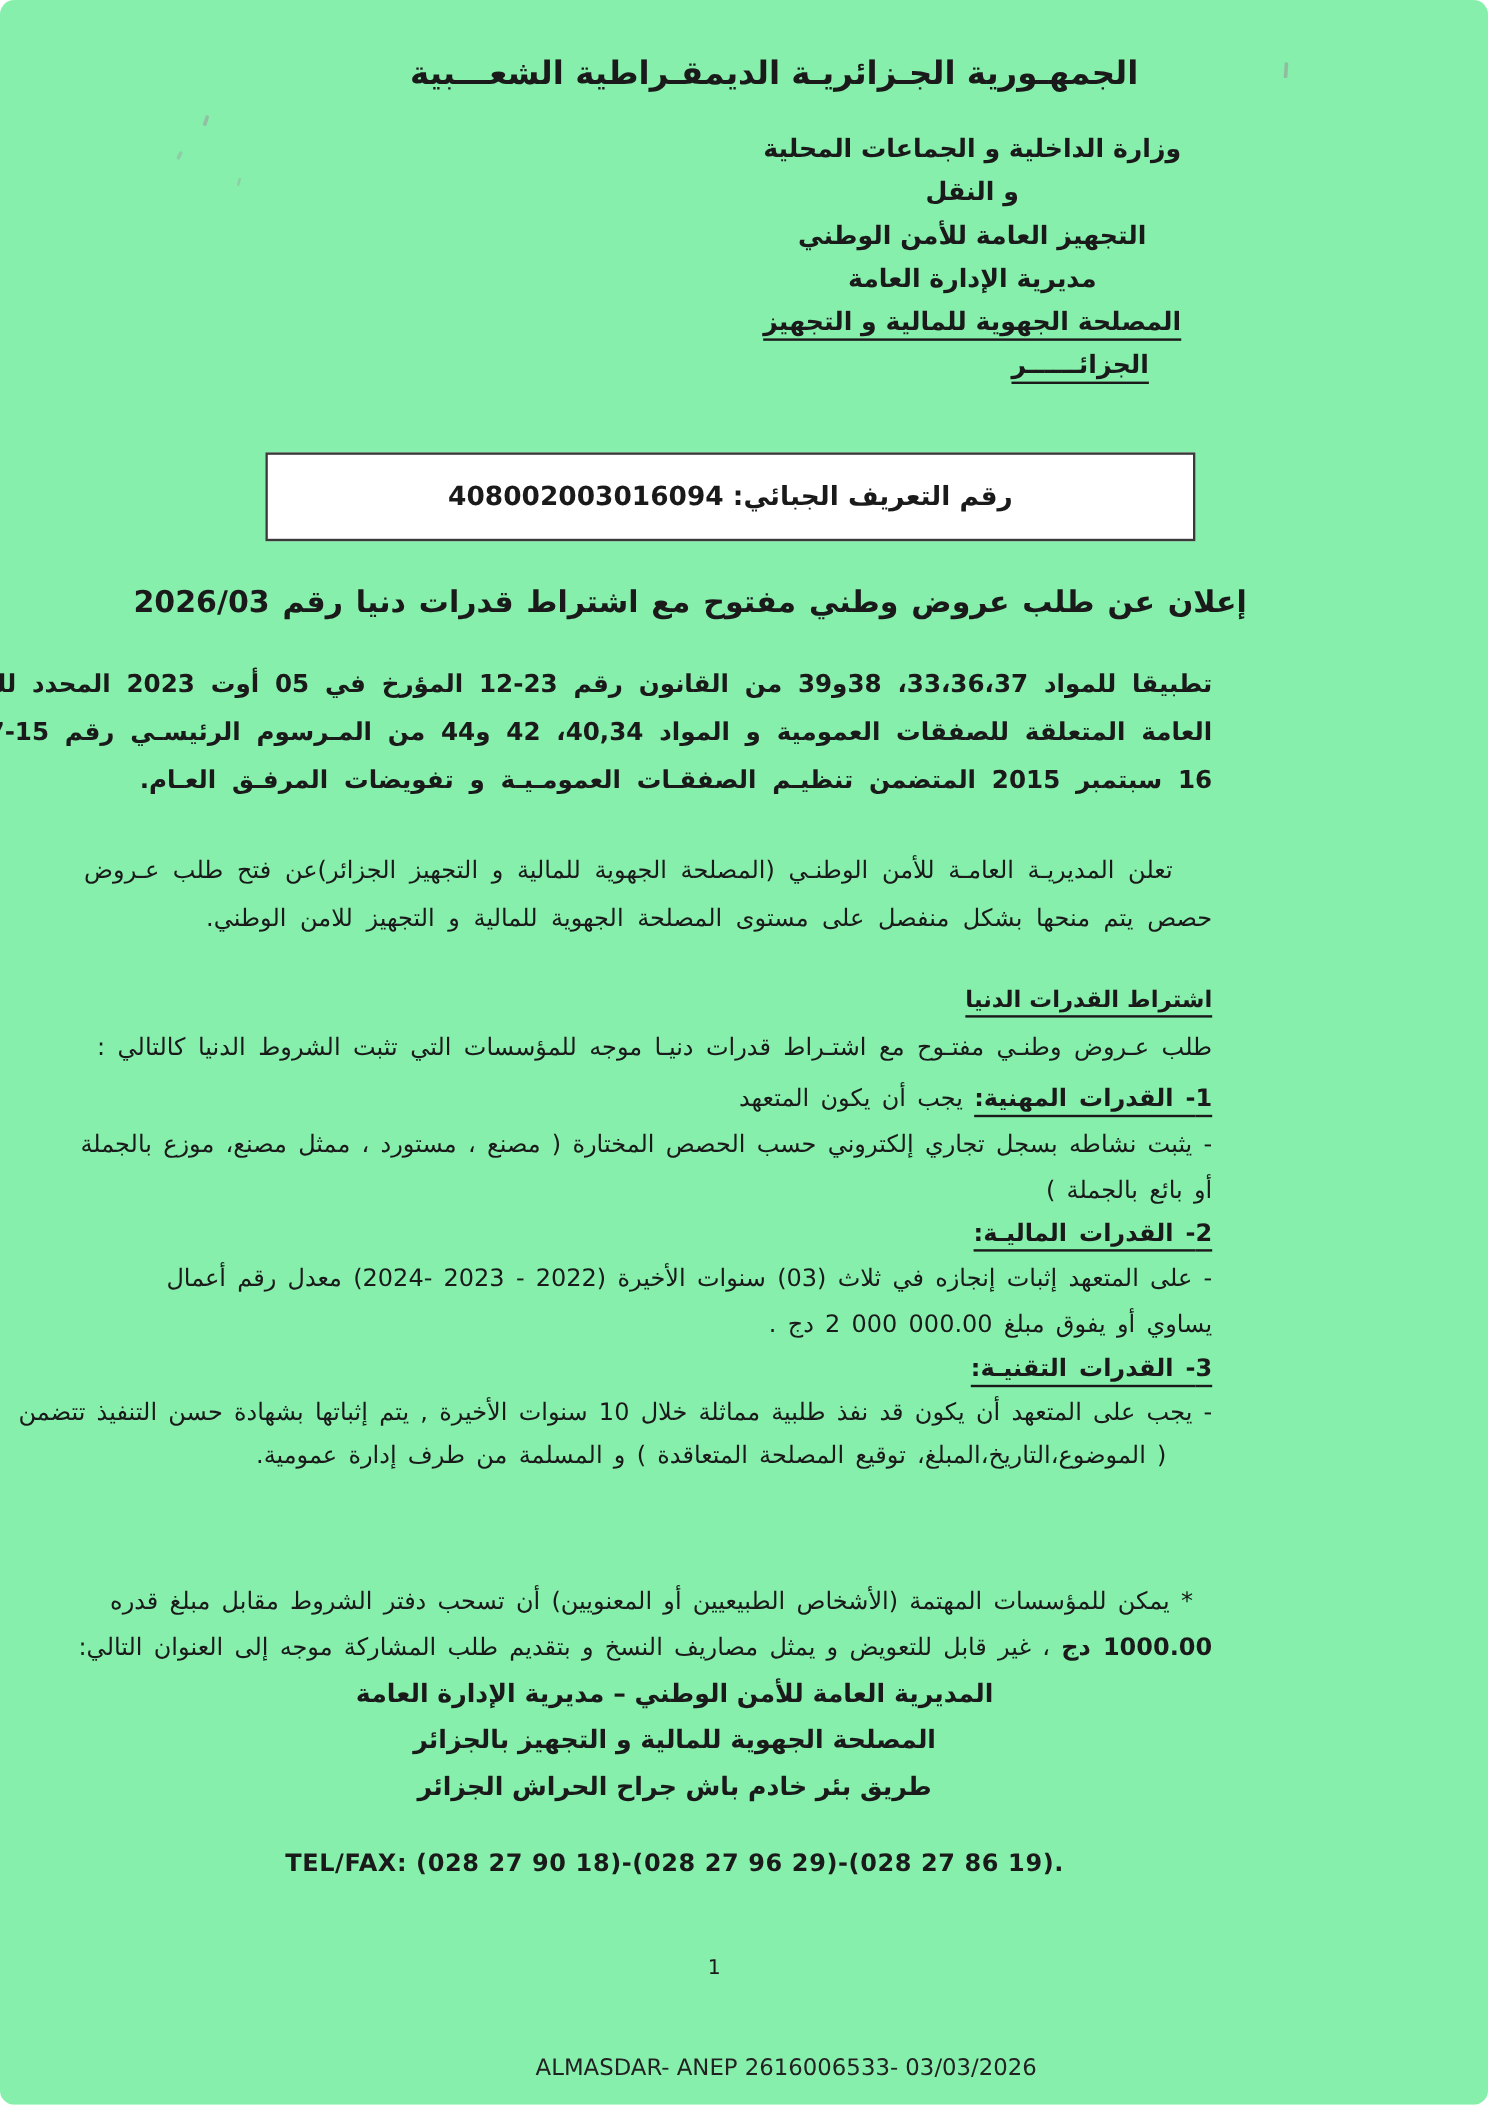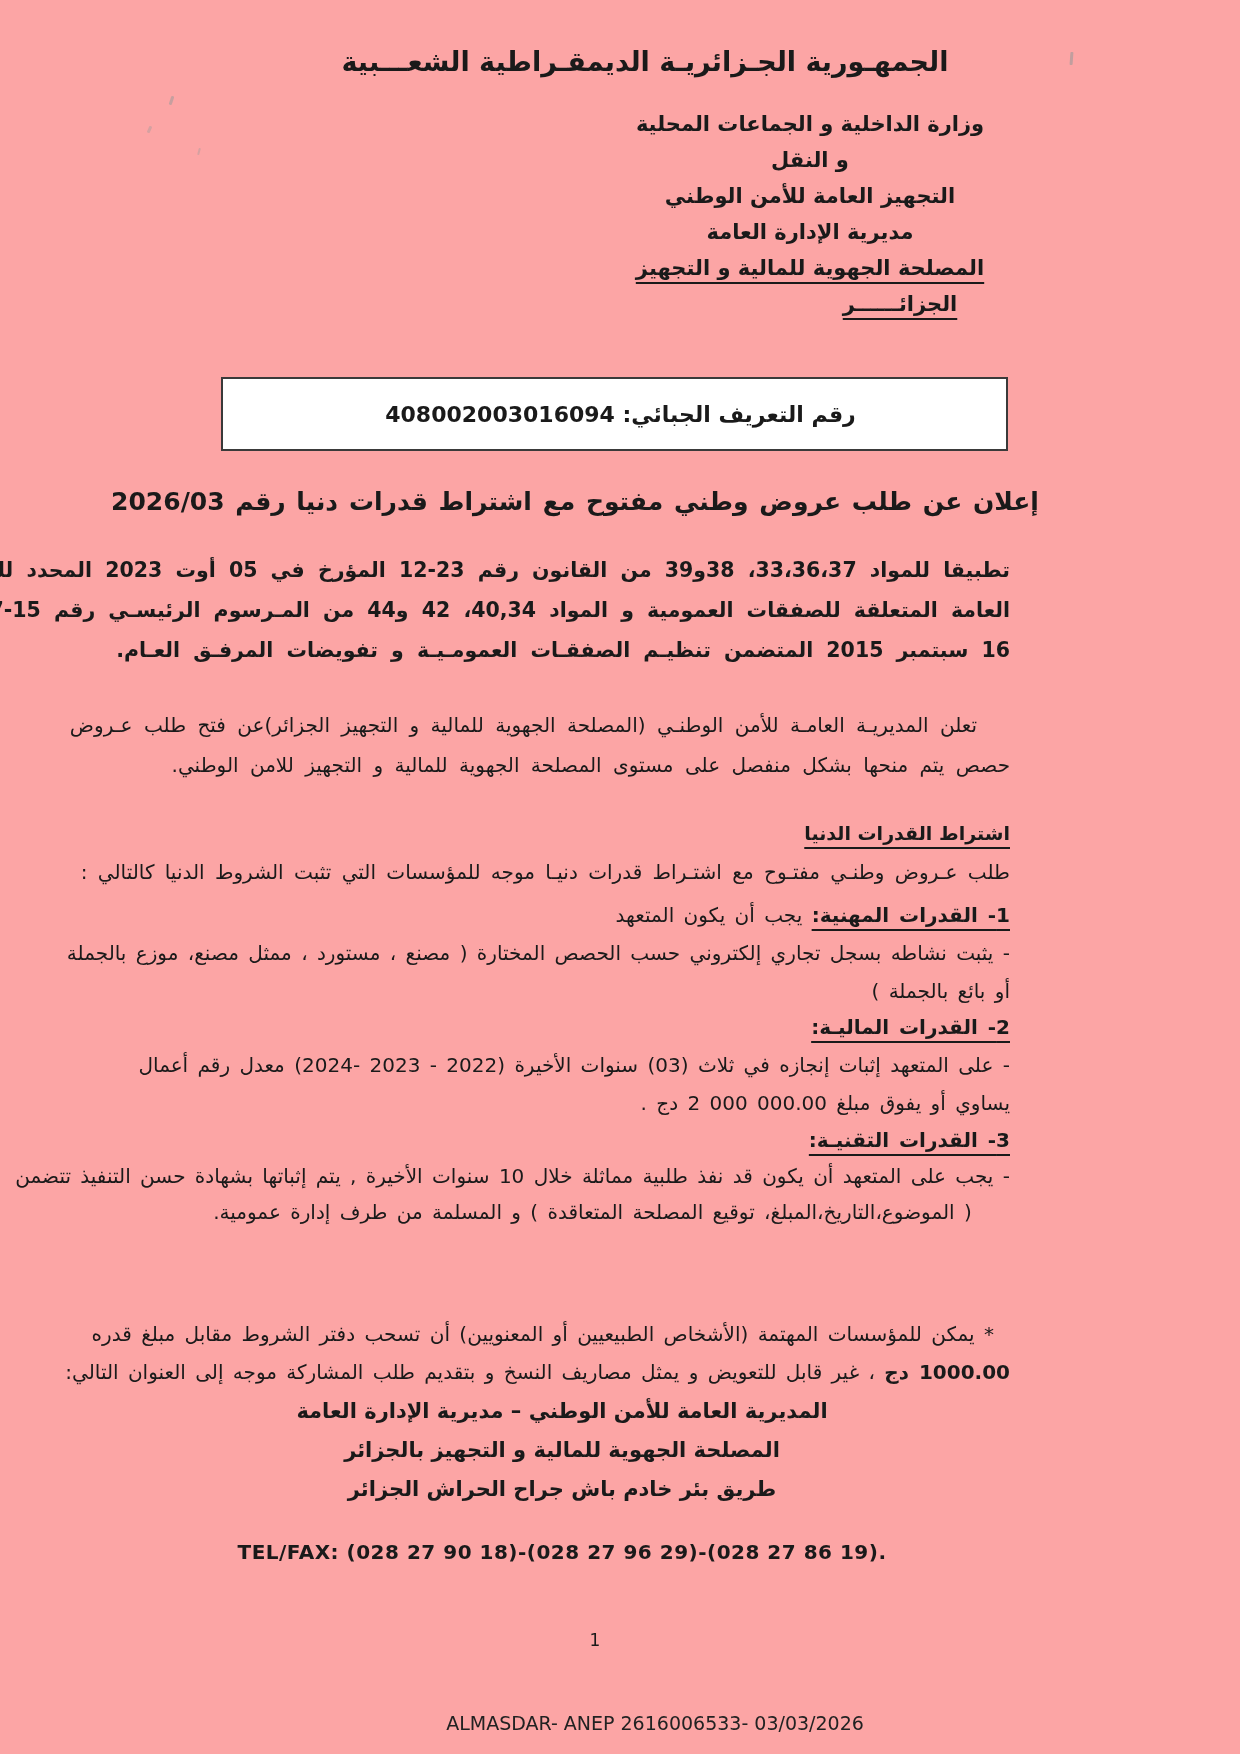--- a/index.html
+++ b/index.html
@@ -1,40 +1,40 @@
 <!DOCTYPE html>
 <html lang="ar"><head>
 <meta charset="utf-8">
 <style>
   html,body{margin:0;padding:0;background:#ffffff;}
   .page{
     position:relative;
     width:1240px;height:1754px;
-    background:#fca5a5;
+    background:#86efac;
     font-family:"DejaVu Sans", sans-serif;
     color:#1a1a1a;
     direction:rtl;
     overflow:hidden;
+    border-radius:12px;
   }
   .abs{position:absolute;left:55px;right:230px;}
   .line{white-space:nowrap;}
   .bold{font-weight:bold;}
   .ul{text-decoration:underline;text-decoration-thickness:2px;text-underline-offset:7px;}
 
   .republic{top:46px;left:0;right:0;text-align:center;font-size:27px;font-weight:bold;transform:translateX(25px);}
   .org-block{top:106px;left:570px;right:auto;width:480px;text-align:center;font-size:21px;font-weight:bold;line-height:36px;}
   .org-line{white-space:nowrap;}
   .org-dz{transform:translateX(90px);}
   .tax-box{
     top:377px;left:221px;right:auto;width:771px;height:70px;
     border:2px solid #3a3a3a;
     display:flex;align-items:center;justify-content:center;
     font-size:22px;font-weight:bold;
     background:#fff;
-    padding-left:12px;
   }
   .title{top:487px;left:0;right:0;text-align:center;font-size:25px;font-weight:bold;transform:translateX(-45px);word-spacing:2px;}
 
   .p1{top:550px;font-size:20.5px;font-weight:bold;line-height:40px;text-align:right;word-spacing:6px;}
   .p2{top:705px;font-size:20px;line-height:40px;word-spacing:5px;}
   .p2-indent{padding-right:33px;}
 
   .min-heading{top:822px;font-size:19px;font-weight:bold;text-align:right;}
   .intro{top:860px;font-size:20px;text-align:right;word-spacing:4px;}
 

